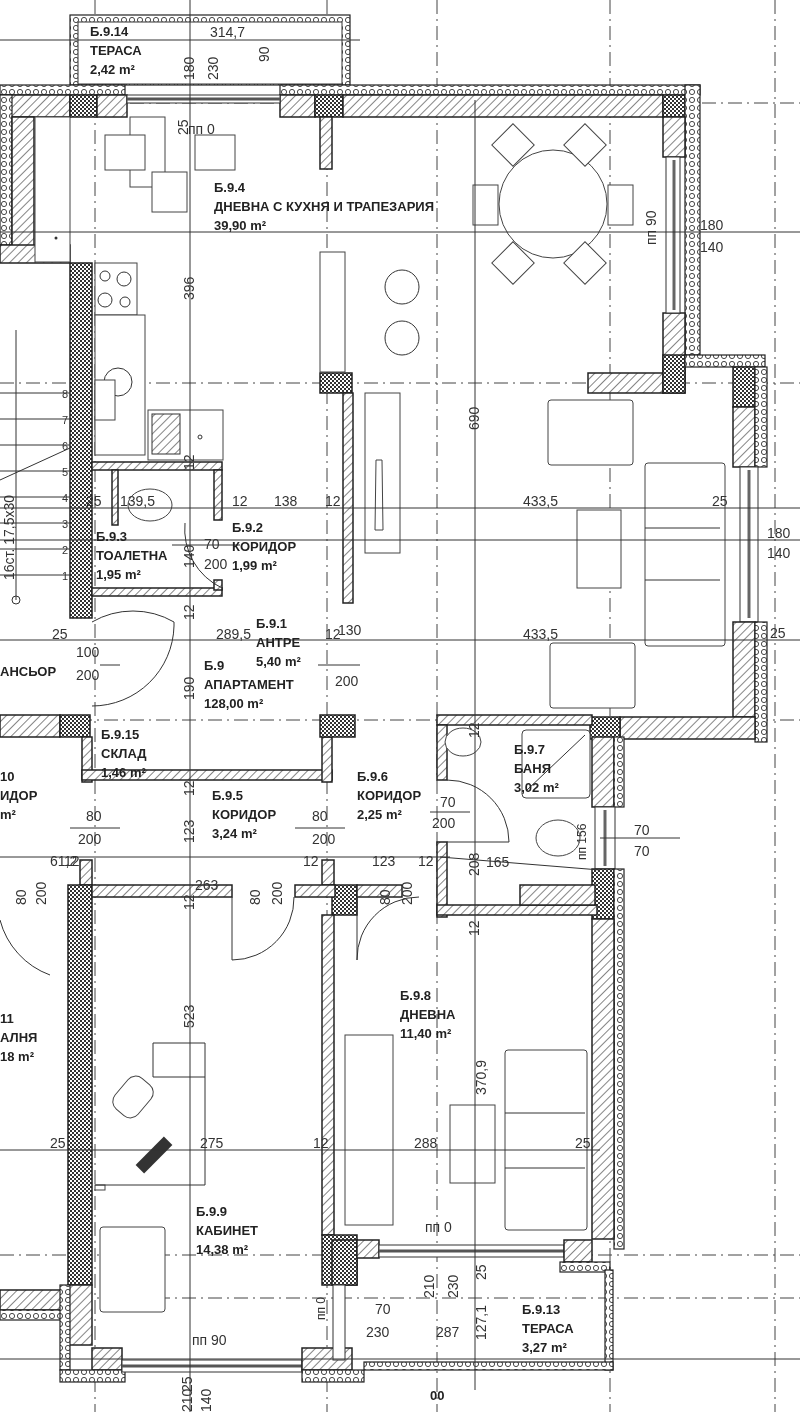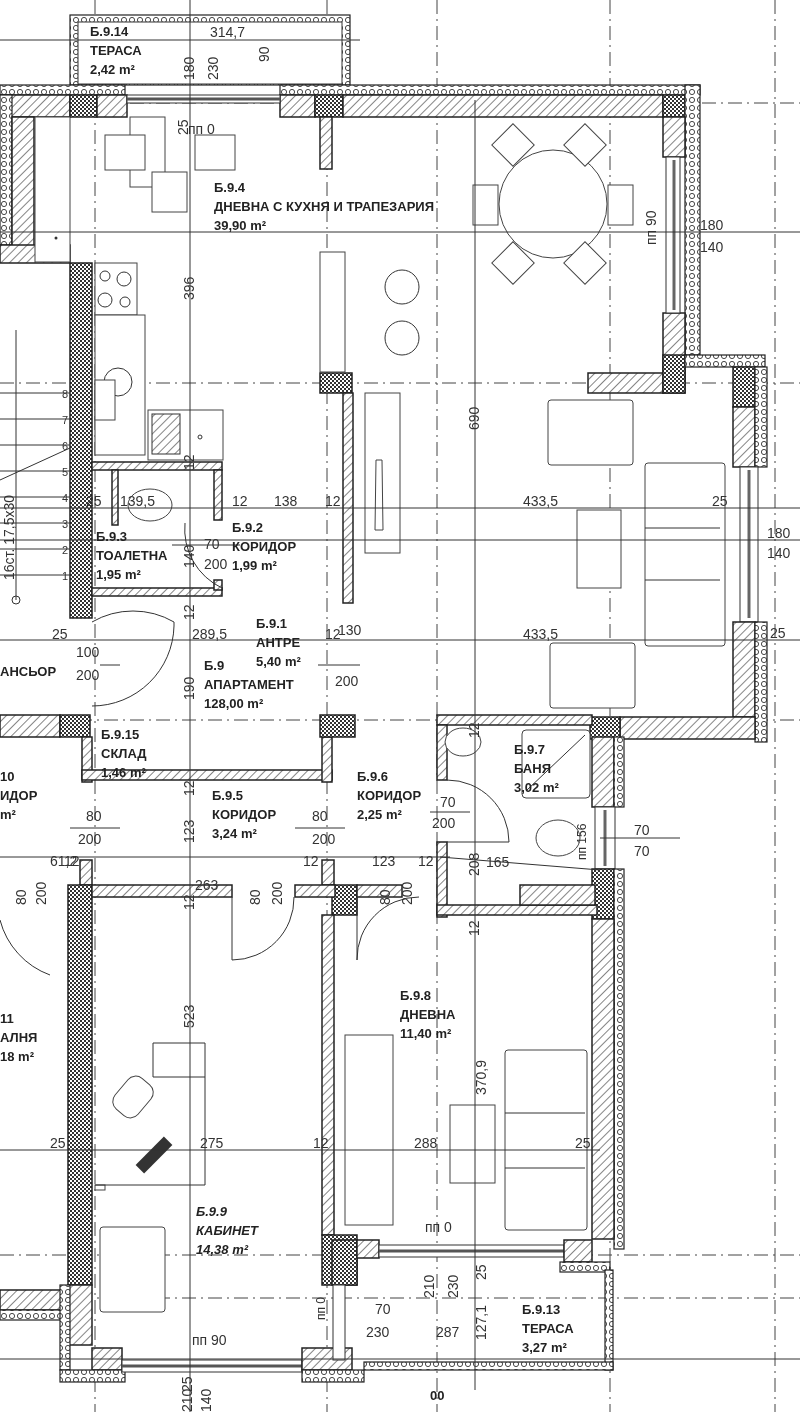--- a/index.html
+++ b/index.html
@@ -304,21 +304,21 @@
 <div class="lbl" style="left:514px;top:740px;">
   <div>Б.9.7</div>
   <div>БАНЯ</div>
   <div>3,02 m²</div>
 </div>
 <div class="lbl" style="left:400px;top:986px;">
   <div>Б.9.8</div>
   <div>ДНЕВНА</div>
   <div>11,40 m²</div>
 </div>
-<div class="lbl" style="left:196px;top:1202px;font-style:italic;">
+<div class="lbl" style="left:196px;top:1202px;">
   <div>Б.9.9</div>
   <div>КАБИНЕТ</div>
   <div>14,38 m²</div>
 </div>
 <div class="lbl" style="left:522px;top:1300px;">
   <div>Б.9.13</div>
   <div>ТЕРАСА</div>
   <div>3,27 m²</div>
 </div>
 
@@ -353,21 +353,21 @@
 <div class="dim" style="left:232px;top:494px;">12</div>
 <div class="dim" style="left:274px;top:494px;">138</div>
 <div class="dim" style="left:325px;top:494px;">12</div>
 <div class="dim" style="left:523px;top:494px;">433,5</div>
 <div class="dim" style="left:712px;top:494px;">25</div>
 <div class="dim" style="left:767px;top:526px;">180</div>
 <div class="dim" style="left:767px;top:546px;">140</div>
 <div class="dim" style="left:204px;top:537px;">70</div>
 <div class="dim" style="left:204px;top:557px;">200</div>
 <div class="dim" style="left:52px;top:627px;">25</div>
-<div class="dim" style="left:192px;top:627px;">289,5</div>
+<div class="dim" style="left:216px;top:627px;">289,5</div>
 <div class="dim" style="left:325px;top:627px;">12</div>
 <div class="dim" style="left:523px;top:627px;">433,5</div>
 <div class="dim" style="left:770px;top:626px;">25</div>
 <div class="dim" style="left:76px;top:645px;">100</div>
 <div class="dim" style="left:76px;top:668px;">200</div>
 <div class="dim" style="left:338px;top:623px;">130</div>
 <div class="dim" style="left:335px;top:674px;">200</div>
 <div class="dim" style="left:86px;top:809px;">80</div>
 <div class="dim" style="left:78px;top:832px;">200</div>
 <div class="dim" style="left:312px;top:809px;">80</div>

